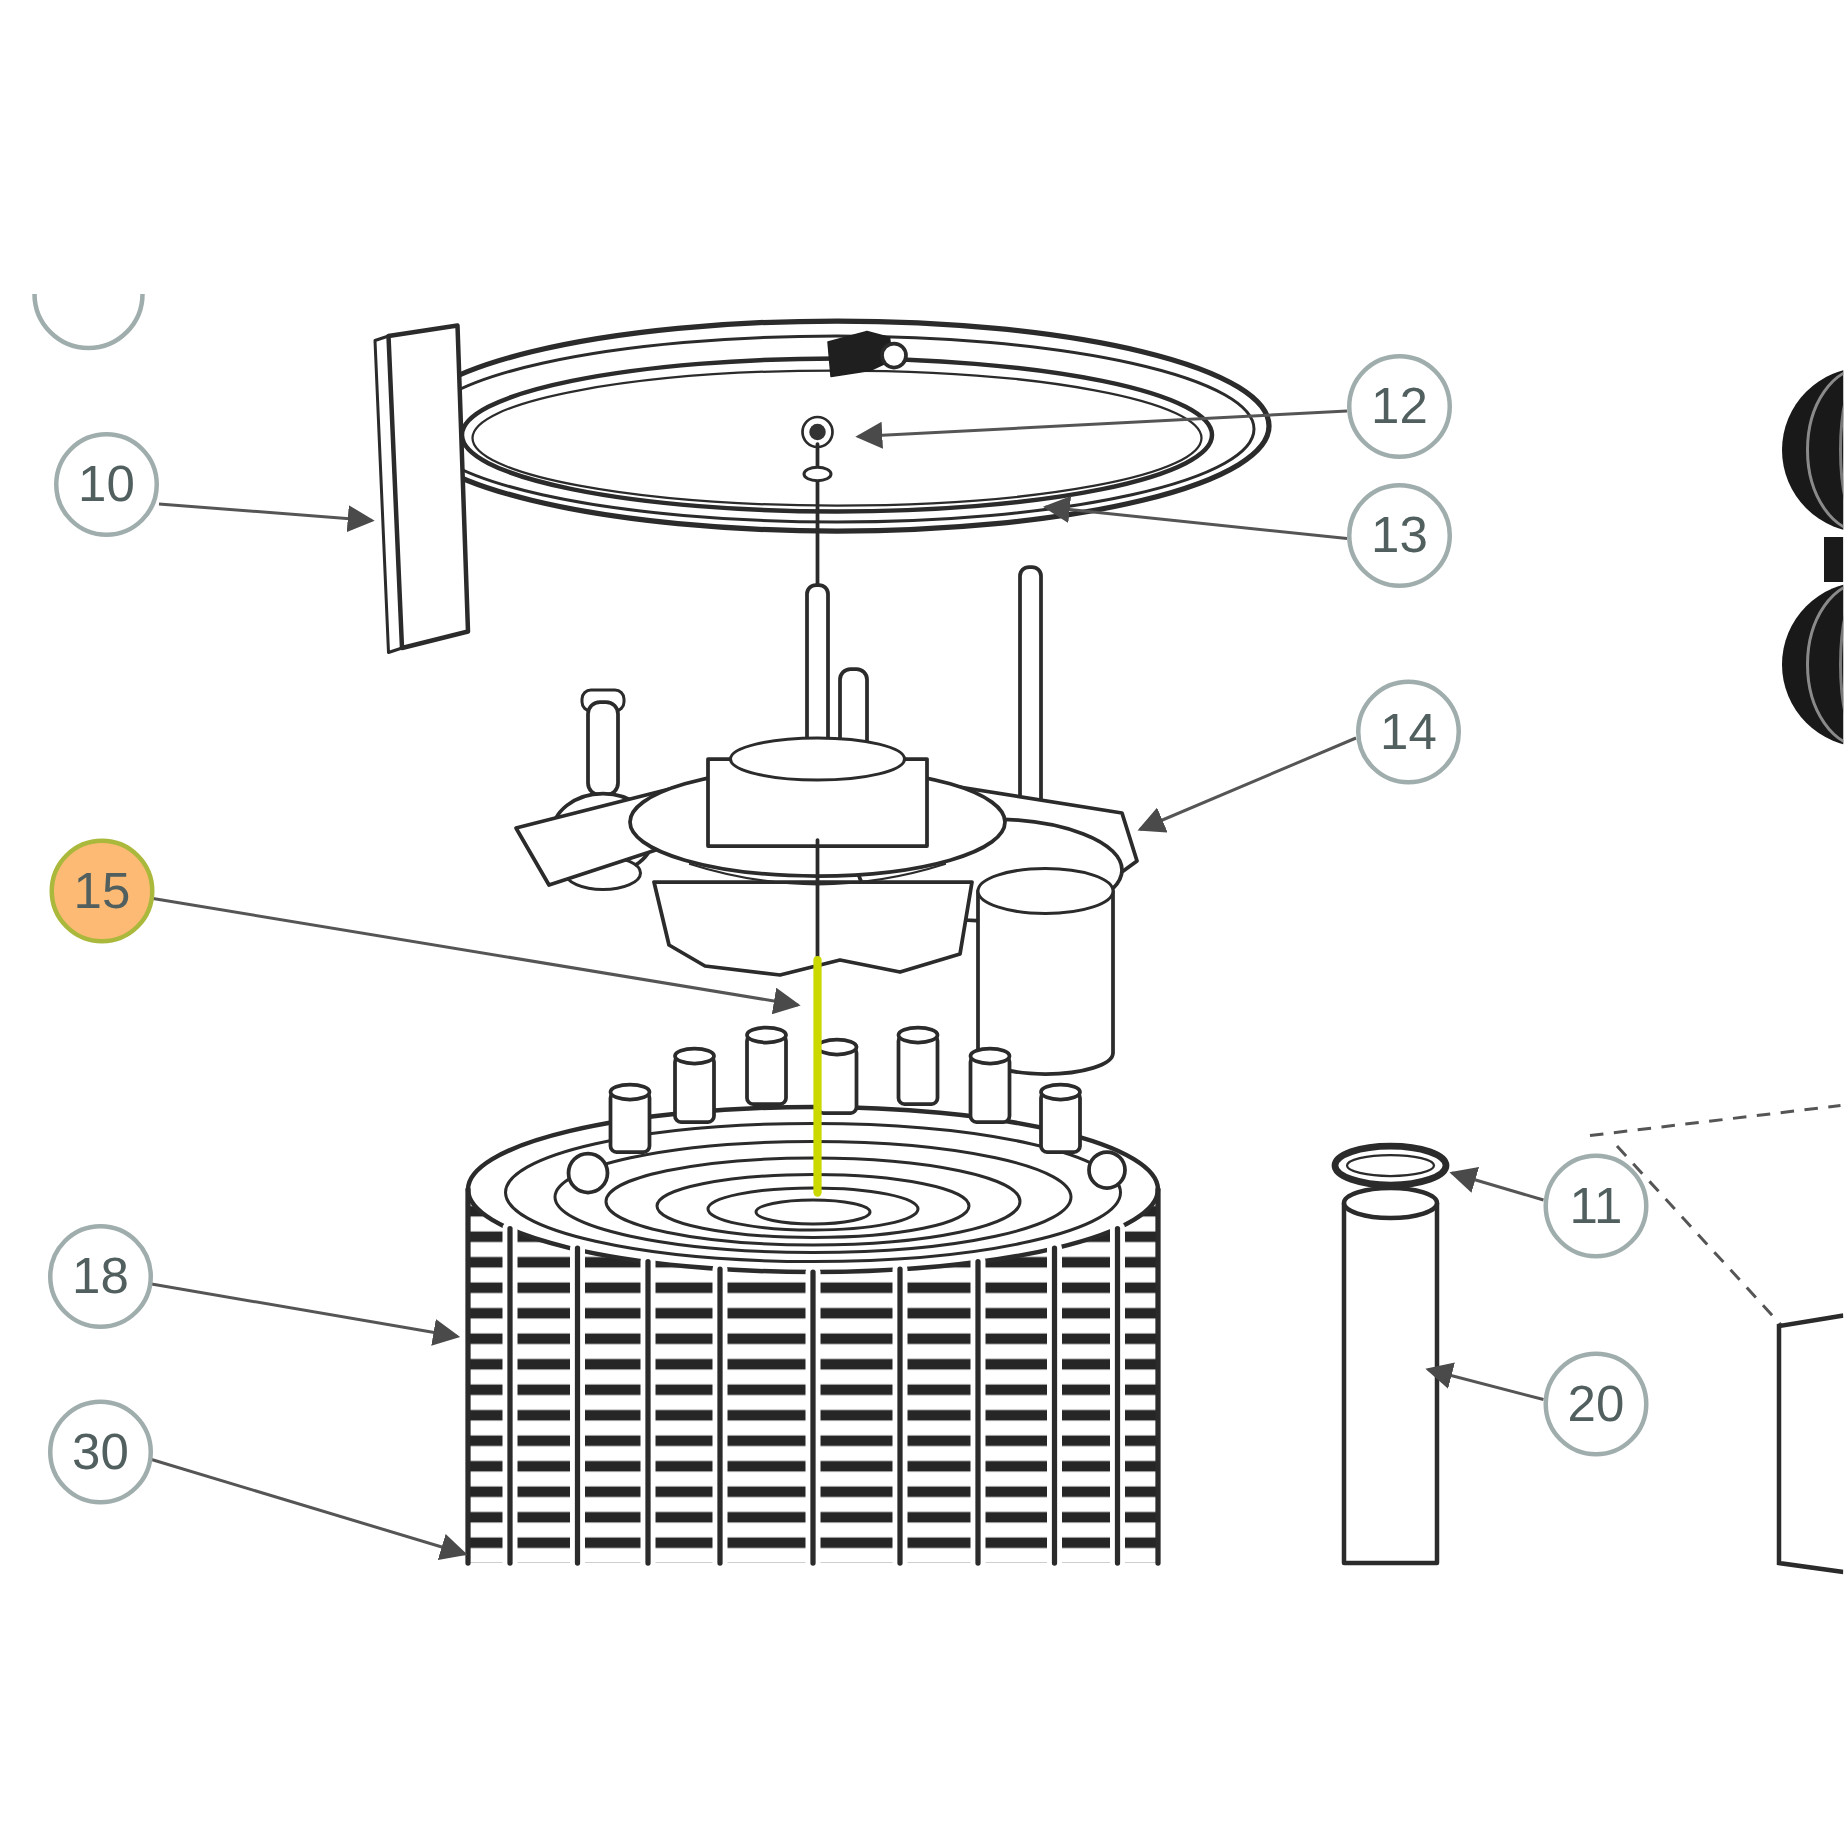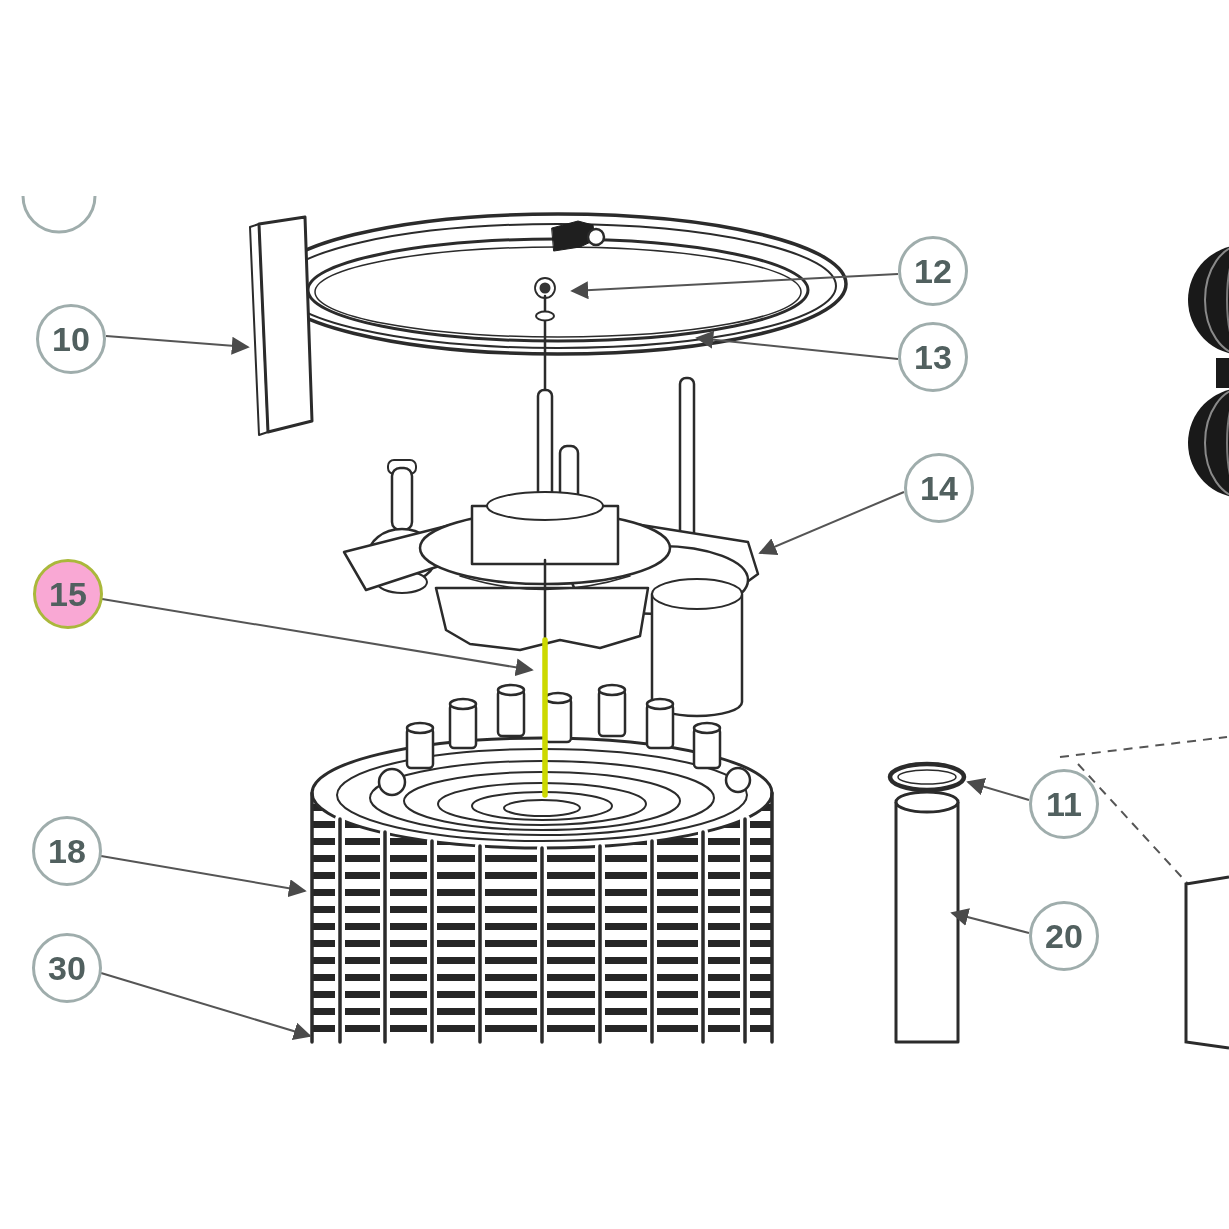--- a/index.html
+++ b/index.html
@@ -5,23 +5,23 @@
   html,body{margin:0;padding:0;background:#ffffff;}
   .canvas{
     position:relative;width:1229px;height:1229px;background:#ffffff;
     overflow:hidden;font-family:"Liberation Sans",sans-serif;
   }
   .diagram-svg{position:absolute;left:0;top:0;width:1229px;height:1229px;}
   .callout{
     position:absolute;width:70px;height:70px;border-radius:50%;
     border:3px solid #9fadac;background:#ffffff;box-sizing:border-box;
     display:flex;align-items:center;justify-content:center;
-    font-size:34px;color:#51605f;letter-spacing:0;cursor:pointer;user-select:none;font-weight:bold;
+    font-size:34px;color:#51605f;letter-spacing:0;cursor:pointer;user-select:none;
   }
-  .callout.highlight{background:#f9a8d4;border-color:#aab83b;}
+  .callout.highlight{background:#fdba74;border-color:#aab83b;}
 </style>
 </head>
 <body>
 
 <div class="canvas">
 
   <svg class="diagram-svg" viewBox="0 0 1229 1229">
     <defs>
       <marker id="arr" viewBox="0 0 10 10" refX="9" refY="5" markerWidth="9" markerHeight="9" orient="auto-start-reverse">
         <path d="M0,0 L10,5 L0,10 z" fill="#4a4a4a"></path>
@@ -164,21 +164,21 @@
       <line x1="898" y1="359" x2="697" y2="338" marker-end="url(#arr)"></line>
       <line x1="904" y1="492" x2="760" y2="553" marker-end="url(#arr)"></line>
       <line x1="102" y1="599" x2="532" y2="670" marker-end="url(#arr)"></line>
       <line x1="1029" y1="800" x2="968" y2="782" marker-end="url(#arr)"></line>
       <line x1="1029" y1="933" x2="952" y2="913" marker-end="url(#arr)"></line>
       <line x1="101" y1="856" x2="305" y2="891" marker-end="url(#arr)"></line>
       <line x1="101" y1="973" x2="310" y2="1036" marker-end="url(#arr)"></line>
     </g>
   </svg>
 
-  <div class="callout" style="left:36px;top:304px">10</div>
+  <div class="callout" style="left:36px;top:288px">10</div>
   <div class="callout" style="left:898px;top:236px">12</div>
   <div class="callout" style="left:898px;top:322px">13</div>
   <div class="callout" style="left:904px;top:453px">14</div>
   <div class="callout highlight" style="left:33px;top:559px">15</div>
   <div class="callout" style="left:1029px;top:769px">11</div>
   <div class="callout" style="left:1029px;top:901px">20</div>
   <div class="callout" style="left:32px;top:816px">18</div>
   <div class="callout" style="left:32px;top:933px">30</div>
 
 </div>

